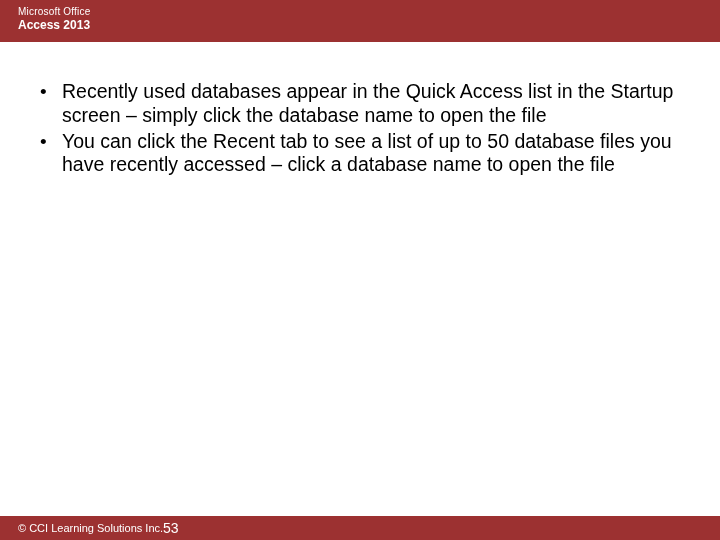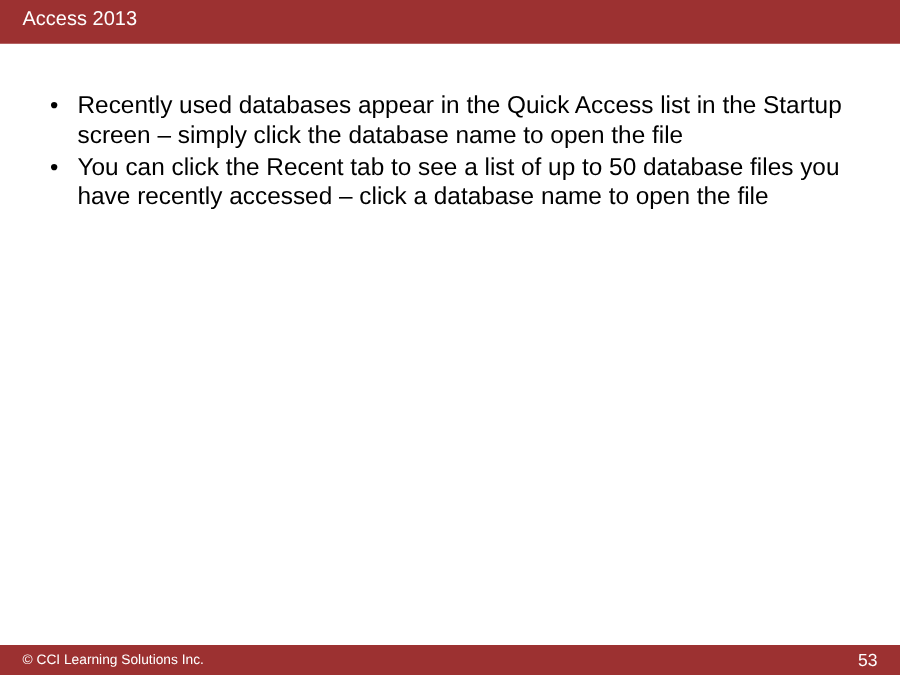--- a/index.html
+++ b/index.html
@@ -1,34 +1,35 @@
 <!DOCTYPE html>
 <html><head>
 <meta charset="utf-8">
 <style>
   * { margin: 0; padding: 0; box-sizing: border-box; }
   html, body { width: 720px; height: 540px; font-family: "Segoe UI", Arial, sans-serif; background: #fff; }
   .slide { width: 720px; height: 540px; position: relative; display: flex; flex-direction: column; }
   .header-band { background: #9c3131; color: #fff; padding: 6px 18px 10px 18px; }
   .brand { font-size: 10px; font-weight: 400; letter-spacing: 0.2px; }
-  .product { font-size: 16px; font-weight: 400; margin-top: 1px; }
+  .product { font-size: 12px; font-weight: 700; margin-top: 1px; }
   .title { color: #9c3131; font-size: 32px; font-weight: 700; padding: 22px 30px 8px 30px; }
   .body { flex: 1; padding: 18px 34px 0 34px; }
   ul.bullets { list-style: none; margin-top: 20px; }
   ul.bullets li { position: relative; padding-left: 28px; font-size: 19.5px; line-height: 1.22; color: #000; margin-bottom: 2px; }
   ul.bullets li::before { content: "•"; position: absolute; left: 6px; top: 0; font-size: 19px; }
-  .footer-band { background: #9c3131; color: #fff; display: flex; justify-content: space-between; align-items: center; padding: 4px 18px; font-size: 11px; }
+  .footer-band { background: #9c3131; color: #fff; display: flex; align-items: center; padding: 4px 18px; font-size: 11px; }
   .page-num { font-size: 14px; }
 </style>
 </head>
 <body>
 
 <div class="slide">
 
   <div class="header-band">
+    <div class="brand">Microsoft Office</div>
     <div class="product">Access 2013</div>
   </div>
 
 
   <div class="body">
     <ul class="bullets">
       <li>Recently used databases appear in the Quick Access list in the Startup screen – simply click the database name to open the file</li>
       <li>You can click the Recent tab to see a list of up to 50 database files you have recently accessed – click a database name to open the file</li>
     </ul>
   </div>

